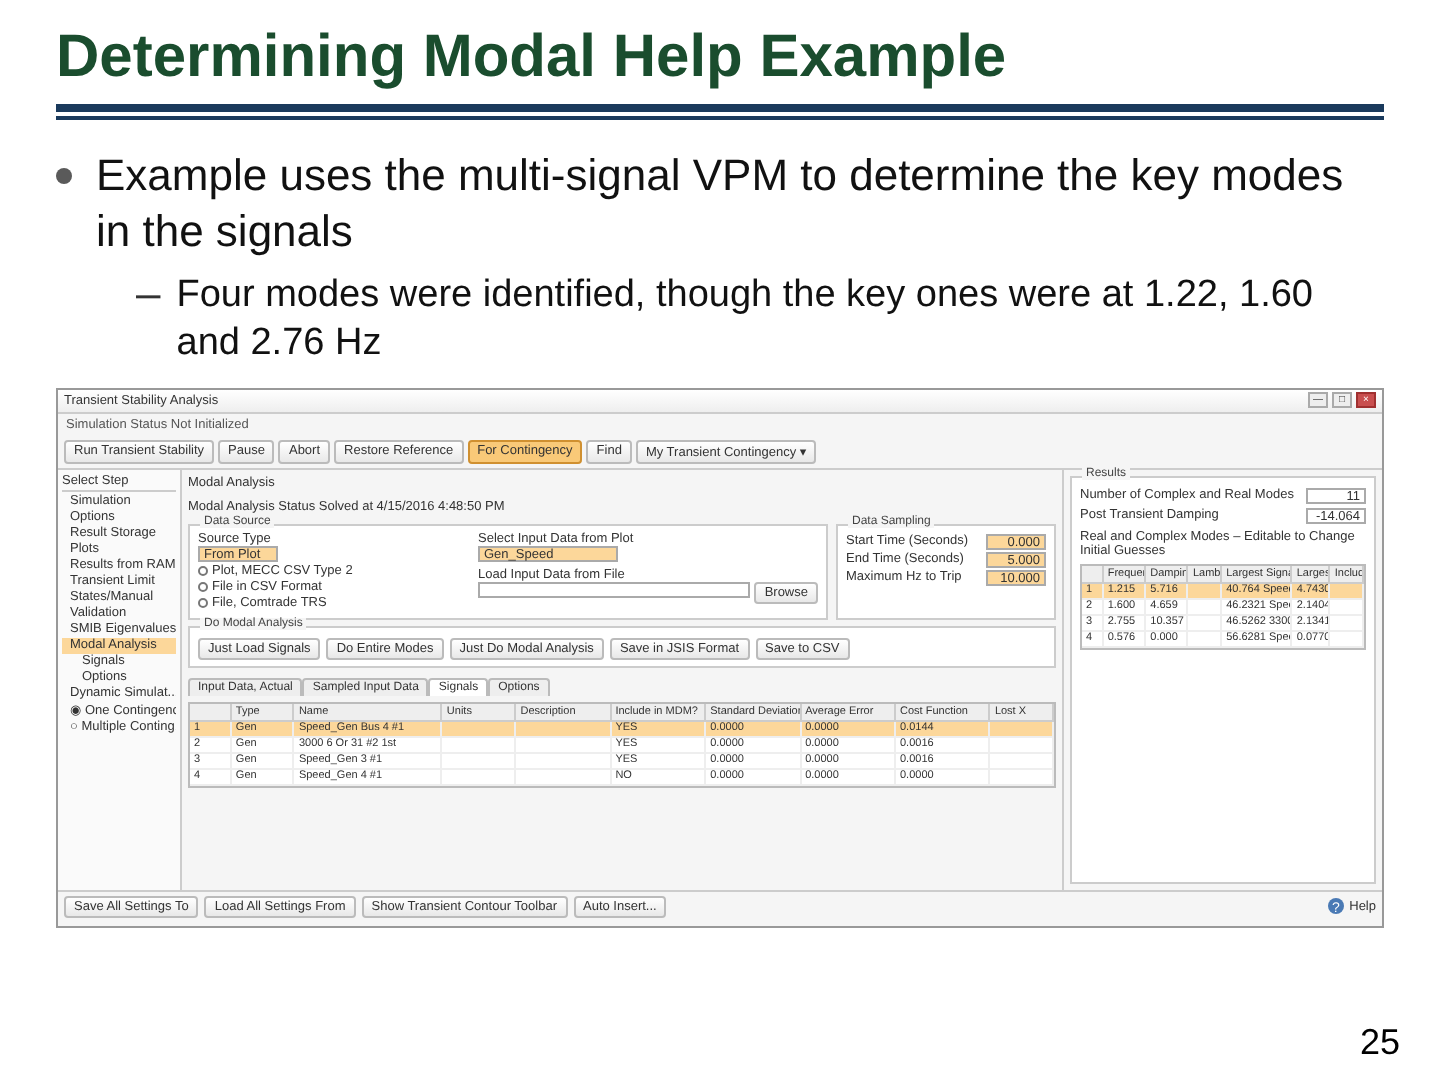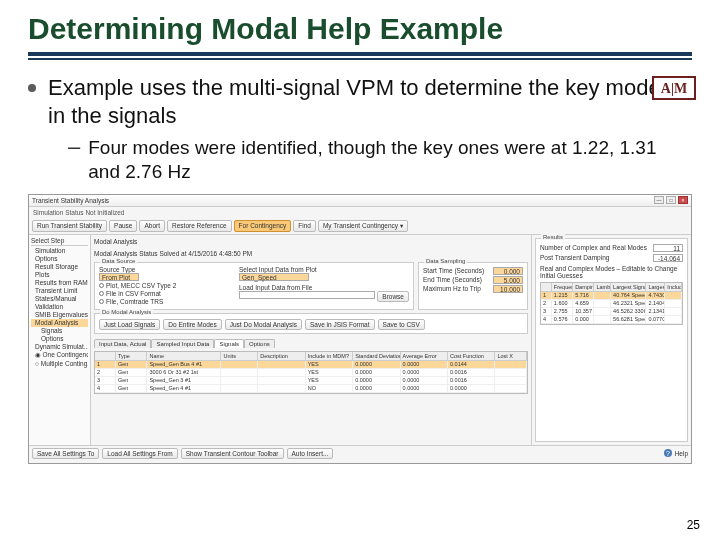--- a/index.html
+++ b/index.html
@@ -46,45 +46,38 @@
   .thead, .trow { display: flex; }
   .thead .cell { background: #eee; border-right: 1px solid #ccc; border-bottom: 1px solid #ccc; padding: 1px 2px; overflow: hidden; white-space: nowrap; }
   .trow .cell { border-right: 1px solid #eee; border-bottom: 1px solid #eee; padding: 0.5px 2px; overflow: hidden; white-space: nowrap; }
   .cell { flex: 1; }
   .trow.hl .cell { background: #fcd79a; }
   .tabstrip { display: flex; gap: 0; margin-top: 2px; }
   .tab { border: 1px solid #bbb; border-bottom: none; padding: 1px 4px; background: #eee; font-size: 6px; border-radius: 2px 2px 0 0; }
   .tab.active { background: #fff; }
   .bottombar { display: flex; gap: 3px; padding: 2px 3px; border-top: 1px solid #ccc; justify-content: space-between; align-items: center; }
   .help { display: flex; align-items: center; gap: 2px; }
-  .page-num { position: absolute; right: 20px; bottom: 8px; font-size: 12px; }
+  .page-num { position: absolute; right: 20px; bottom: 8px; font-size: 18px; }
 </style>
 </head>
 <body>
 
 <div class="slide">
   <div class="title">Determining Modal Help Example</div>
   <div class="hr1"></div>
   <div class="hr2"></div>
 
-  <div class="logo">
-    <svg viewBox="0 0 52 36">
-        <rect x="4" y="6" width="44" height="24" fill="#6b1f1f"></rect>
-        <rect x="6" y="8" width="40" height="20" fill="#fff"></rect>
-        <text x="26" y="23" text-anchor="middle" font-family="serif" font-weight="bold" font-size="14" fill="#6b1f1f">A|M</text>
-      </svg>
-  </div>
 
   <div class="bullet-row">
     <div class="bullet-dot"></div>
     <div class="bullet-text">Example uses the multi-signal VPM to determine the key modes in the signals</div>
   </div>
   <div class="sub-bullet-row">
     <div class="sub-dash">–</div>
-    <div class="sub-text">Four modes were identified, though the key ones were at 1.22, 1.31 and 2.76 Hz</div>
+    <div class="sub-text">Four modes were identified, though the key ones were at 1.22, 1.60 and 2.76 Hz</div>
   </div>
 
   <div class="app">
     <div class="app-titlebar">
       <span>Transient Stability Analysis</span>
       <div class="wbtns">
         <div class="wbtn">—</div>
         <div class="wbtn">□</div>
         <div class="wbtn close">×</div>
       </div>

